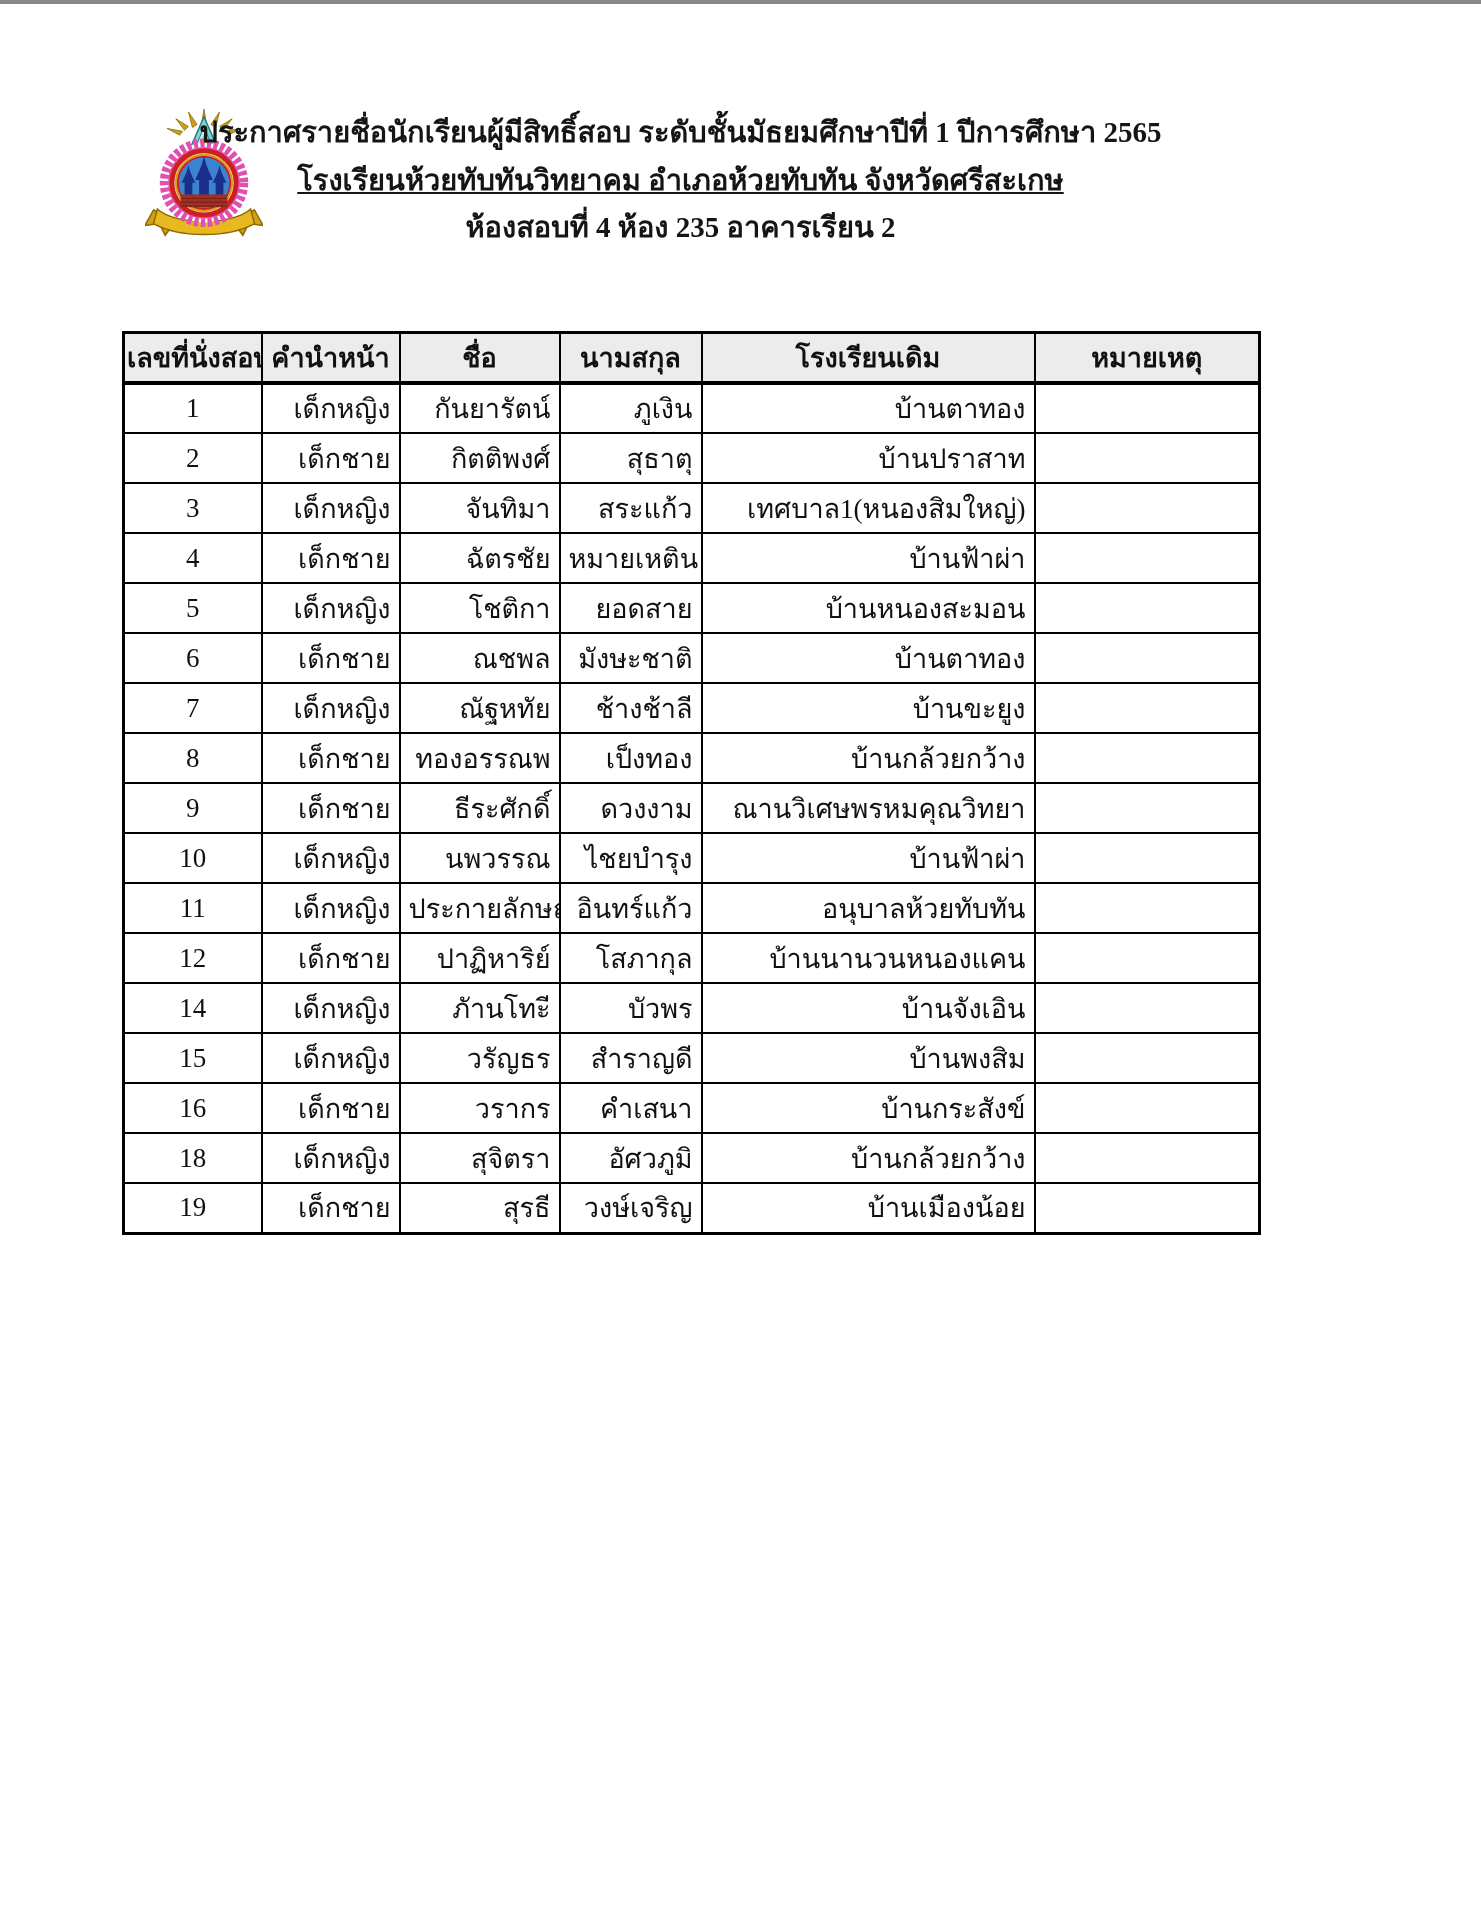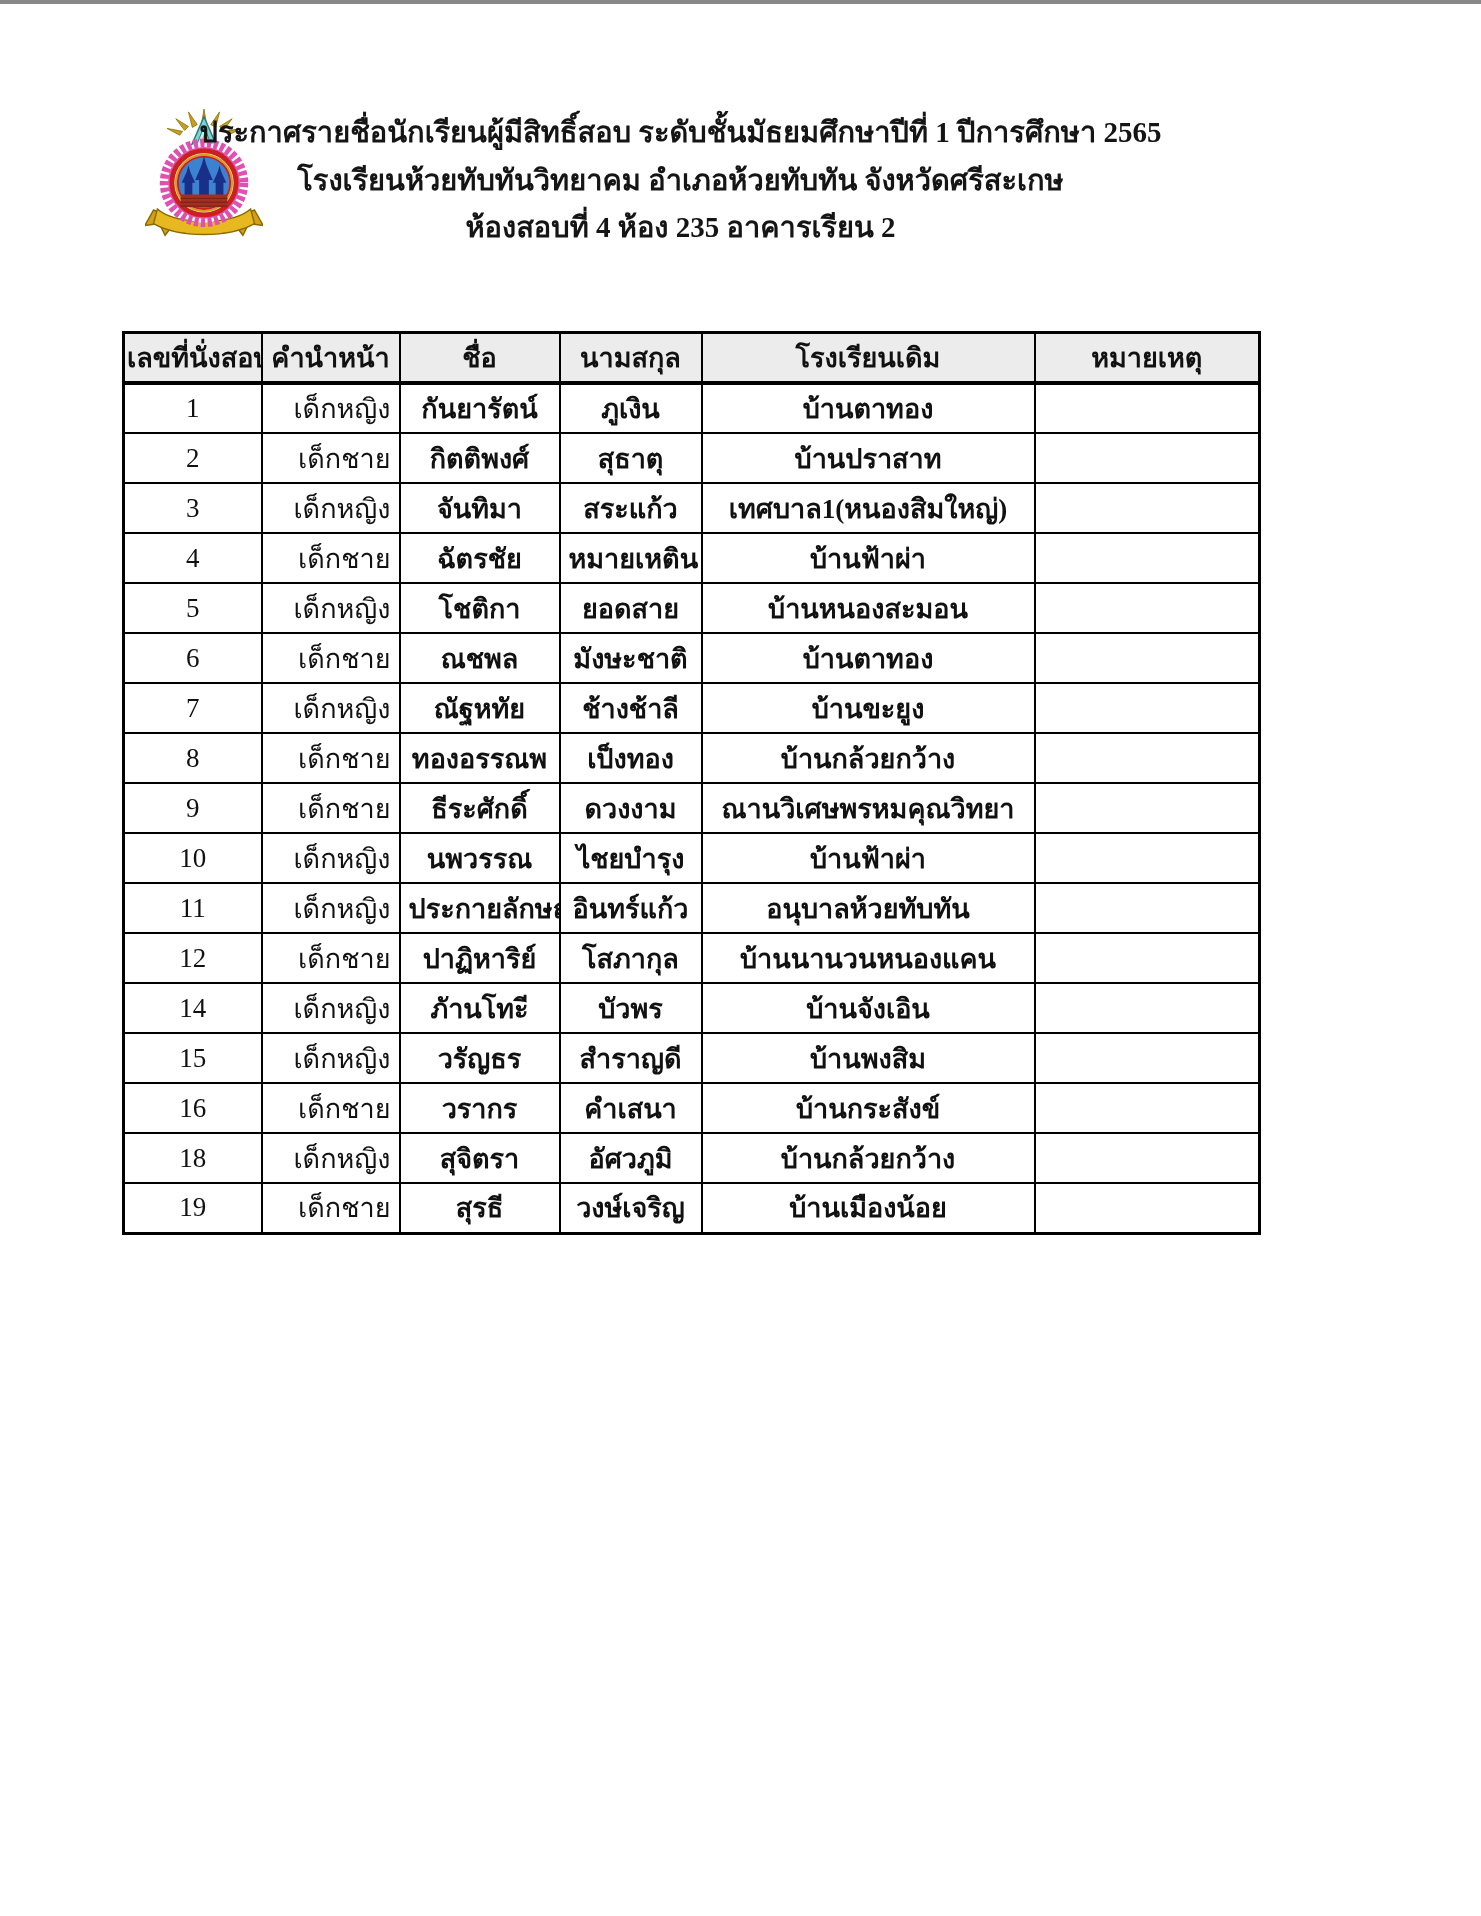--- a/index.html
+++ b/index.html
@@ -18,21 +18,21 @@
     left:103px; top:100px; width:1155px;
     text-align:center;
   }
   .title-line {
     font-weight:bold;
     font-size:29px;
     line-height:1.0;
     color:#151515;
   }
   .title-line.l1 { margin-top:14px; }
-  .title-line.l2 { margin-top:19px; }
+  .title-line.l2 { margin-top:19px;text-decoration:underline; }
   .title-line.l3 { margin-top:18px; }
   .logo-wrap {
     position:absolute;
     left:145px; top:105px;
     width:118px; height:136px;
   }
   table.student-table {
     position:absolute;
     left:122px; top:327px;
     width:1136px;
@@ -51,21 +51,21 @@
     background:#ececec;
     font-weight:bold;
     height:50px;
     text-align:center;
     border-bottom:4px solid #000;
     padding:2px 2px;
   }
   table.student-table tbody td { height:50px; background:#fff; }
   td.col-seat { text-align:center; font-family:"Liberation Serif", serif; }
   td.col-prefix { text-align:right; }
-  td.col-first_name, td.col-last_name, td.col-former_school { text-align:center;font-weight:bold; }
+  td.col-first_name, td.col-last_name, td.col-former_school { text-align:right; }
   col.c-seat   { width:138px; }
   col.c-prefix { width:138px; }
   col.c-name   { width:160px; }
   col.c-last   { width:142px; }
   col.c-school { width:333px; }
   col.c-remark { width:225px; }
 </style>
 </head>
 <body>
 

